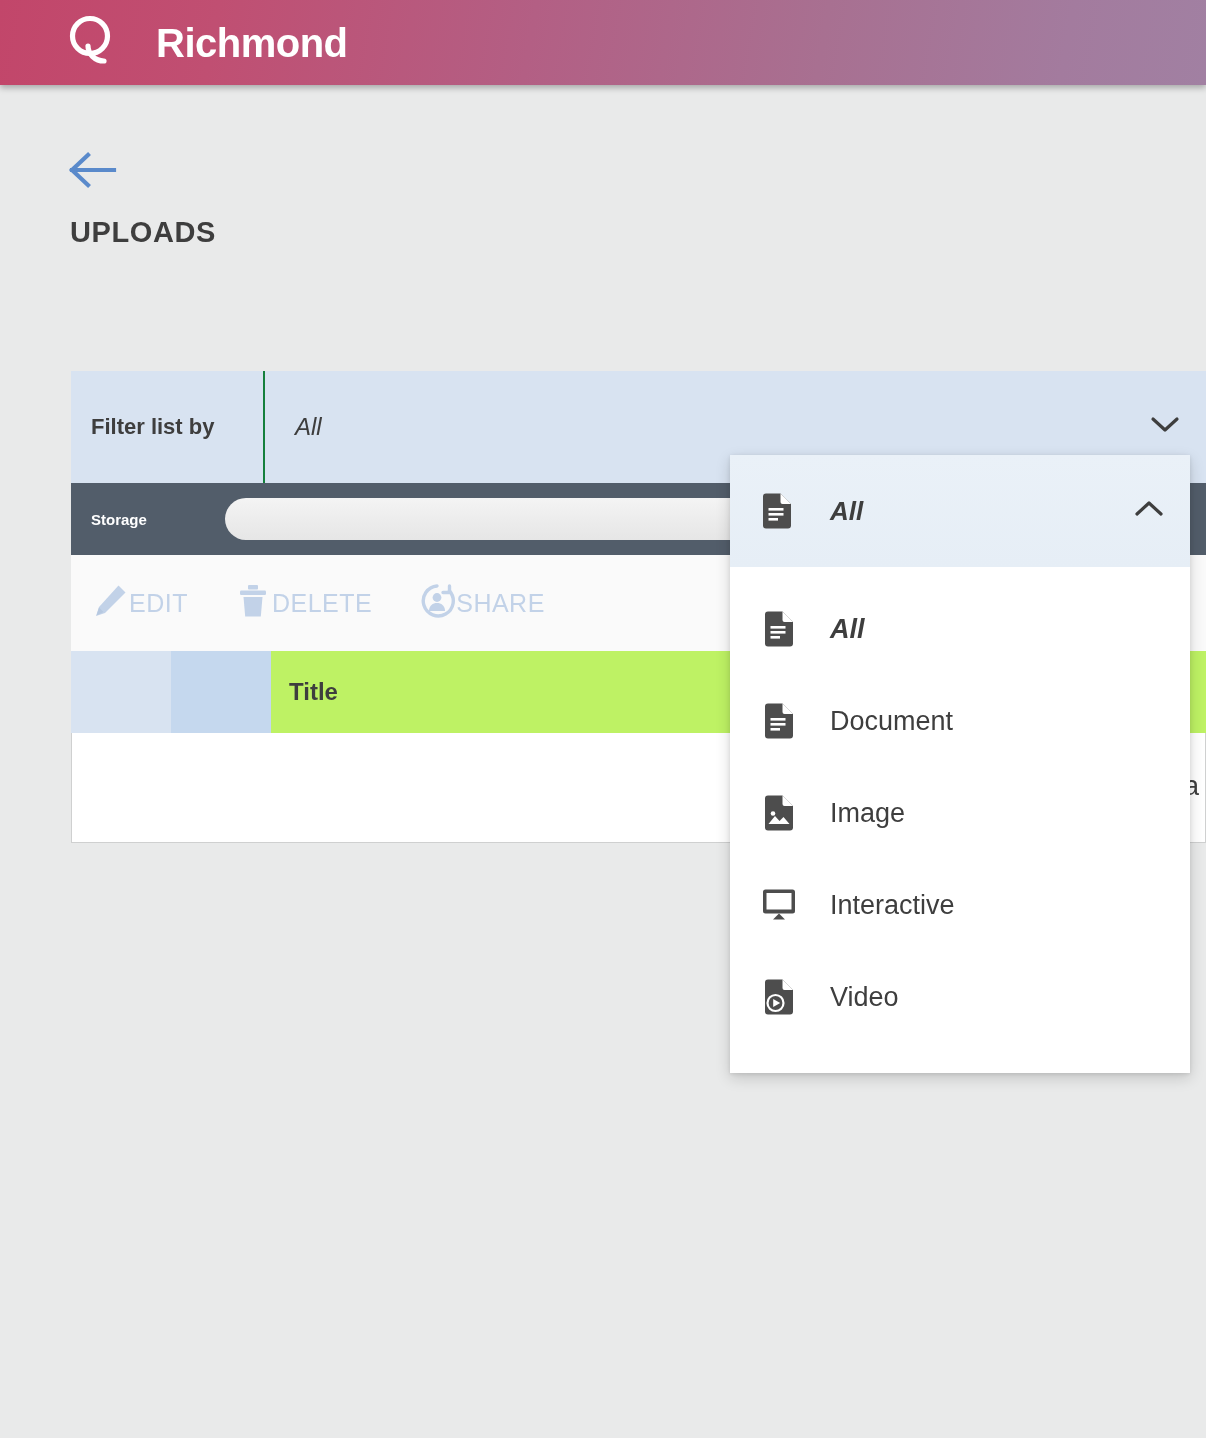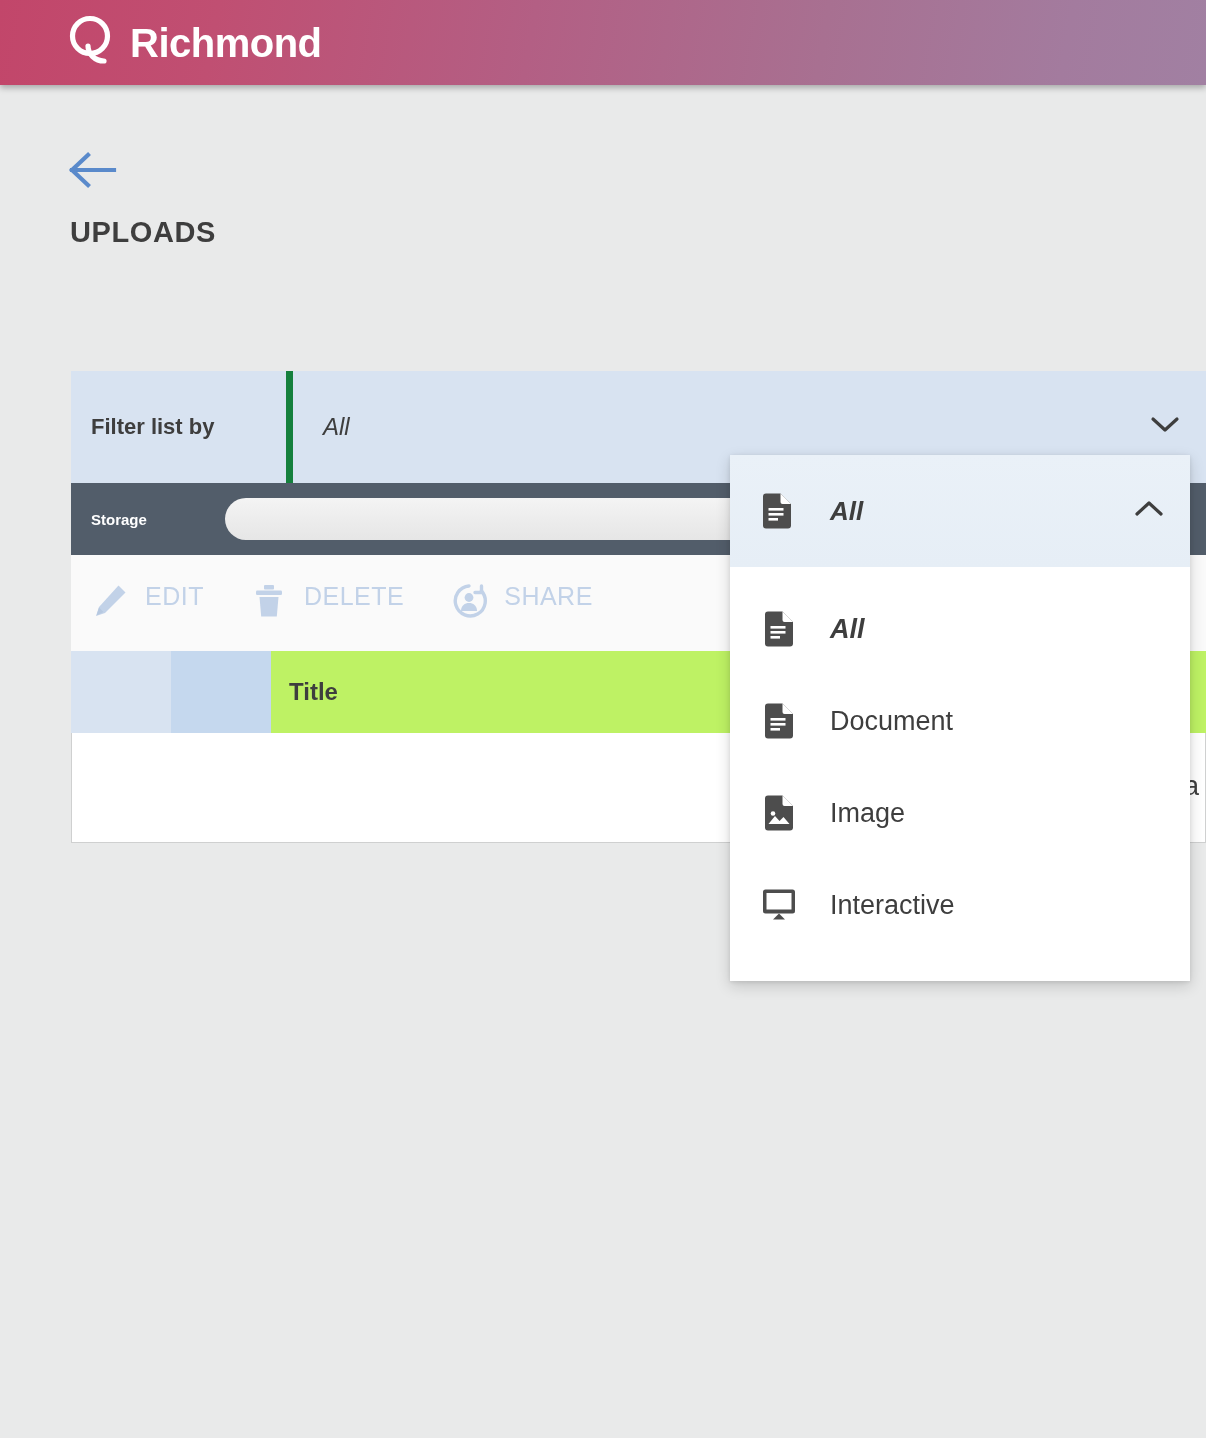--- a/index.html
+++ b/index.html
@@ -24,21 +24,21 @@
     background: linear-gradient(100deg, #c2466a 0%, #c04f72 18%, #b35f84 44%, #a87091 68%, #a37b9e 88%, #a180a2 100%);
     display: flex;
     align-items: center;
     box-shadow: 0 3px 6px rgba(0,0,0,0.28);
     z-index: 60;
   }
   .brand {
     display: flex;
     align-items: center;
     margin-left: 62px;
-    gap: 6px;
+    gap: 32px;
     justify-content: center;
   }
   .brand-logo { width: 62px; height: 62px; display: block; }
   .brand-name {
     color: #ffffff;
     font-size: 40px;
     font-weight: bold;
     letter-spacing: -0.5px;
     line-height: 1;
   }
@@ -77,29 +77,29 @@
   }
 
   
   .filter-row {
     display: flex;
     height: 112px;
     background: #d8e3f1;
     align-items: stretch;
   }
   .filter-label {
-    width: 222px;
+    width: 194px;
     display: flex;
     align-items: center;
     padding-left: 20px;
     box-sizing: border-box;
     font-size: 22px;
     font-weight: bold;
     color: #3e3e3e;
-    border-right: 7px solid #15803d;
+    border-right: 2px solid #15803d;
   }
   .filter-select {
     flex: 1;
     display: flex;
     align-items: center;
     justify-content: space-between;
     padding: 0 26px 0 30px;
     box-sizing: border-box;
     cursor: pointer;
   }
@@ -138,22 +138,21 @@
     display: flex;
     align-items: center;
     height: 96px;
     background: #fafafa;
     padding-left: 20px;
     box-sizing: border-box;
     gap: 46px;
   }
   .action-btn {
     display: flex;
-    align-items: flex-start;
-    gap: 16px;
+    align-items: center;
     cursor: default;
   }
   .action-label {
     font-size: 25px;
     color: #c2d2e8;
     letter-spacing: 0.5px;
   }
 
   
   .table-header {
@@ -403,17 +402,28 @@
         <span class="dd-item-icon">
           <svg width="38" height="34" viewBox="0 0 38 34" fill="none" xmlns="http://www.w3.org/2000/svg">
             <path d="M3 4 a2.5 2.5 0 0 1 2.5-2.5 H32.5 a2.5 2.5 0 0 1 2.5 2.5 V23 a2.5 2.5 0 0 1 -2.5 2.5 H5.5 A2.5 2.5 0 0 1 3 23 Z" fill="#4d4d4d"></path>
             <rect x="6.5" y="5" width="25" height="16.5" fill="#ffffff"></rect>
             <path d="M13 31.5 L19 25.5 L25 31.5 Z" fill="#4d4d4d"></path>
           </svg>
         </span>
         <span class="dd-item-label">Interactive</span>
       </div>
 
+      <div class="dd-item">
+        <span class="dd-item-icon">
+          <svg width="34" height="38" viewBox="0 0 34 38" fill="none" xmlns="http://www.w3.org/2000/svg">
+            <path d="M3 4.5 a3 3 0 0 1 3-3 H20.5 L31 12 V33.5 a3 3 0 0 1 -3 3 H6 a3 3 0 0 1 -3 -3 Z" fill="#4d4d4d"></path>
+            <path d="M20.5 1.5 L31 12 H22.5 a2 2 0 0 1 -2 -2 Z" fill="#ffffff"></path>
+            <circle cx="13.5" cy="25" r="8" fill="none" stroke="#ffffff" stroke-width="2.2"></circle>
+            <path d="M11.2 21 L18.2 25 L11.2 29 Z" fill="#ffffff"></path>
+          </svg>
+        </span>
+        <span class="dd-item-label">Video</span>
+      </div>
 
     </div>
   </div>
 
 </div>
 
 </body></html>

